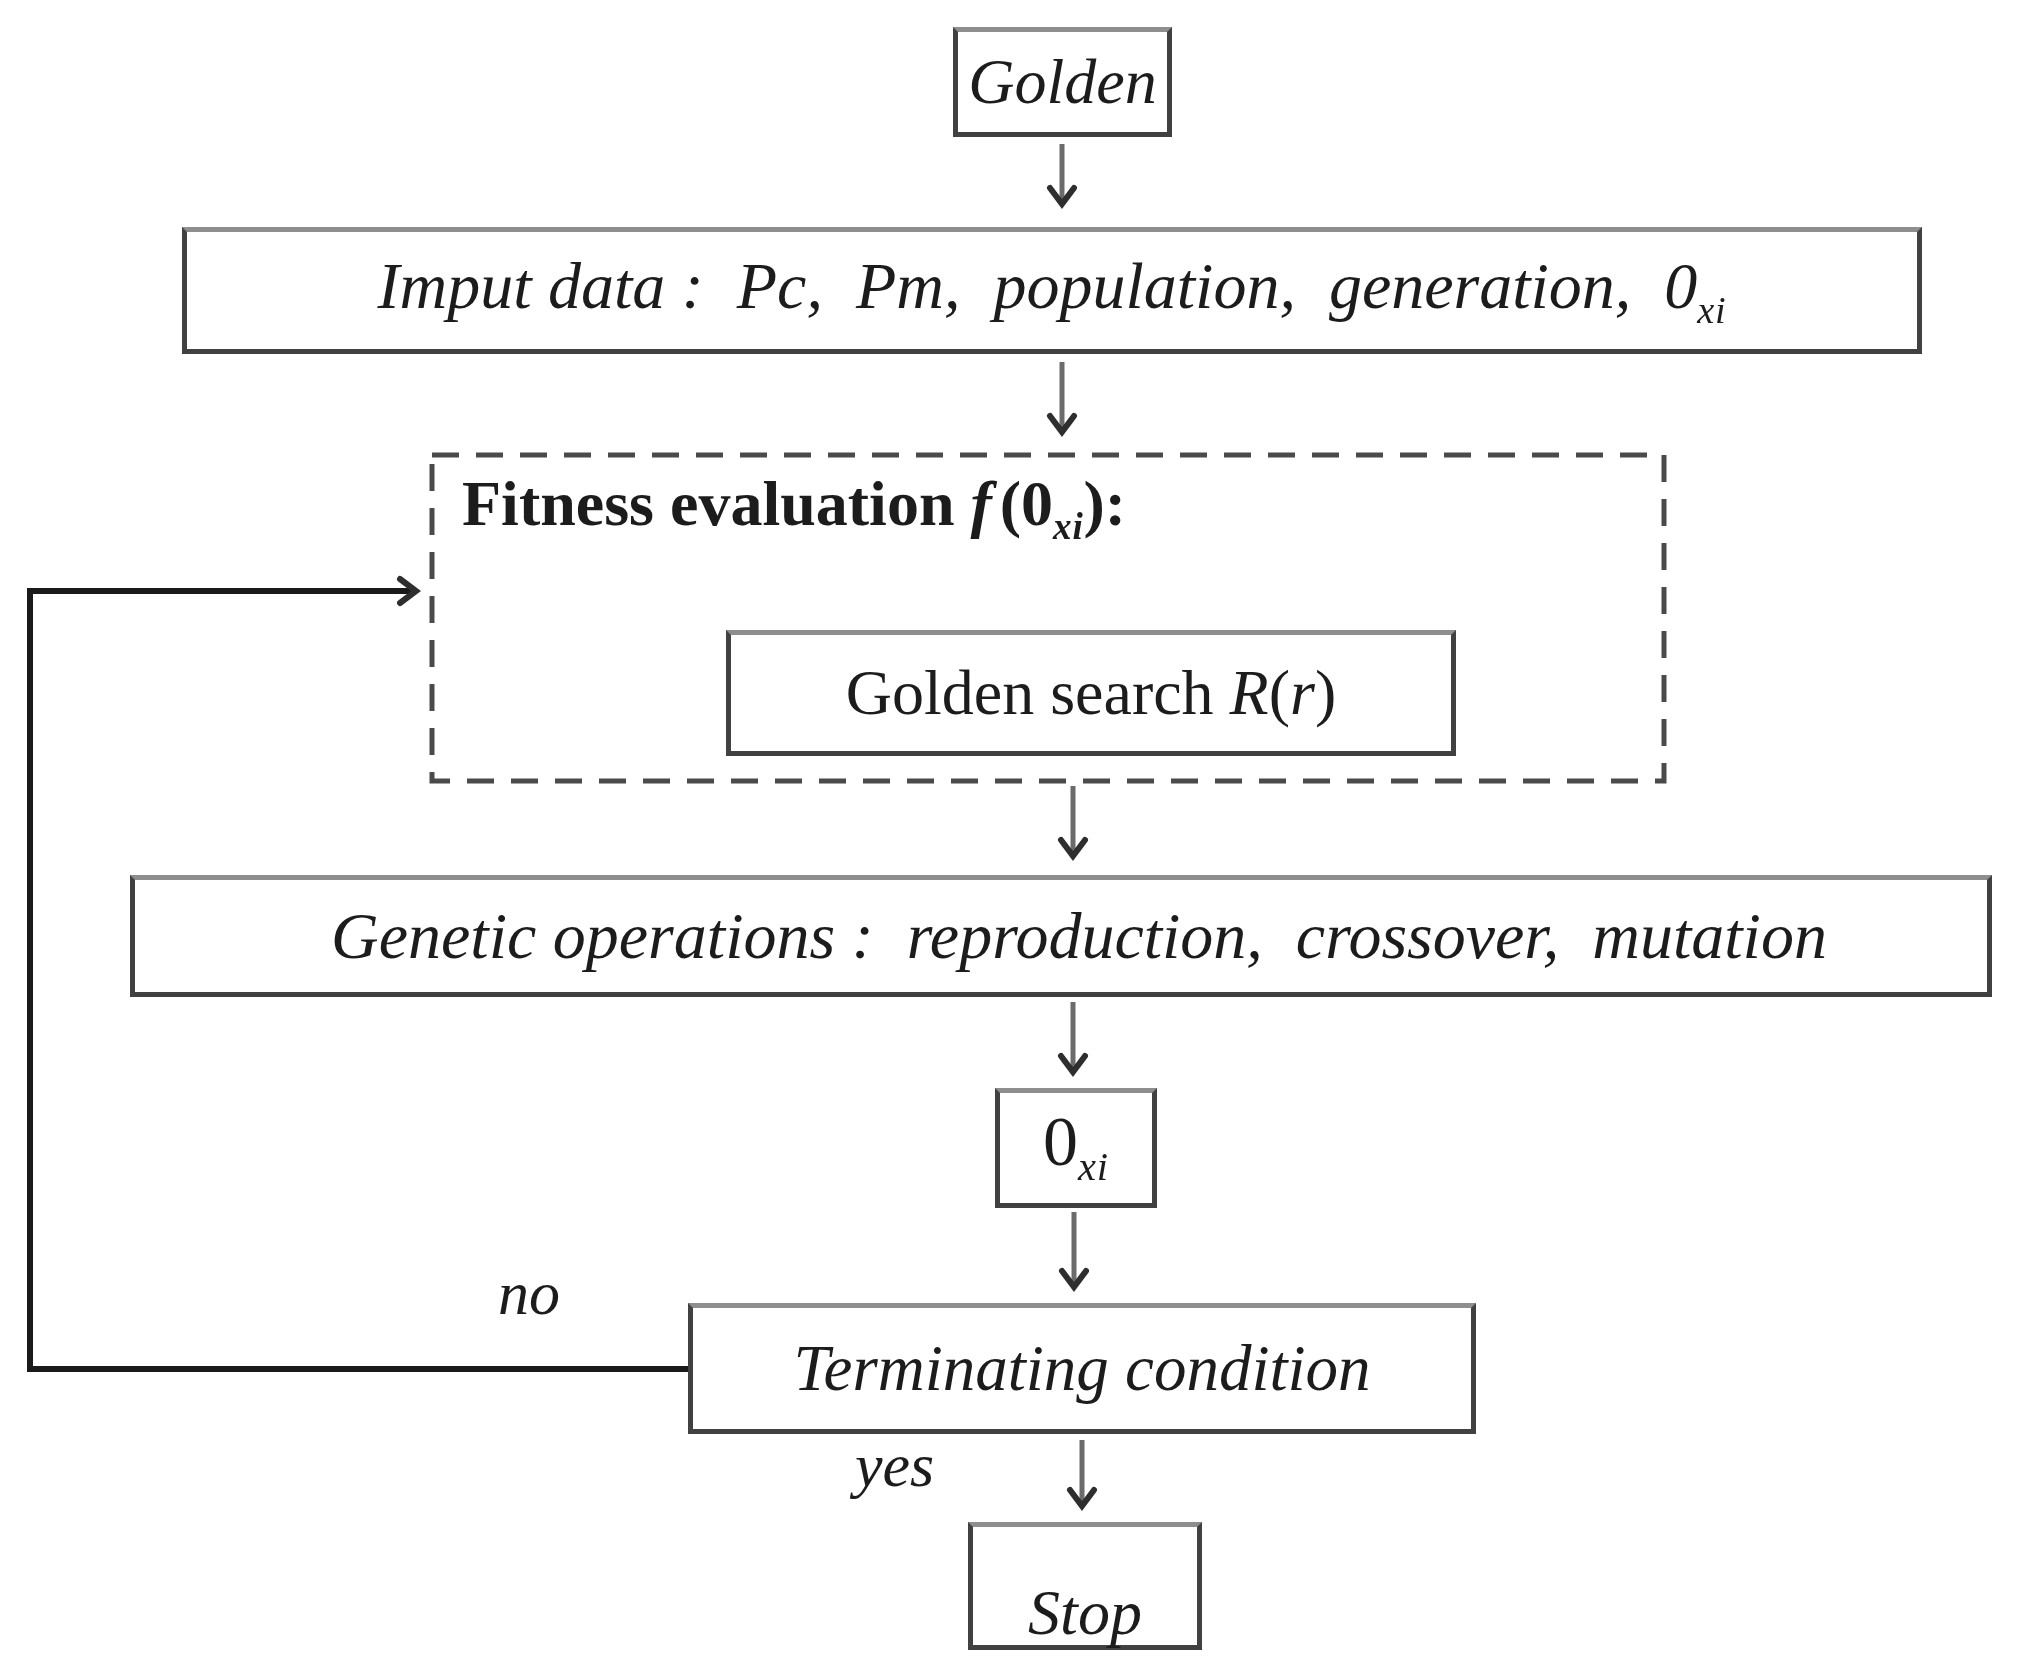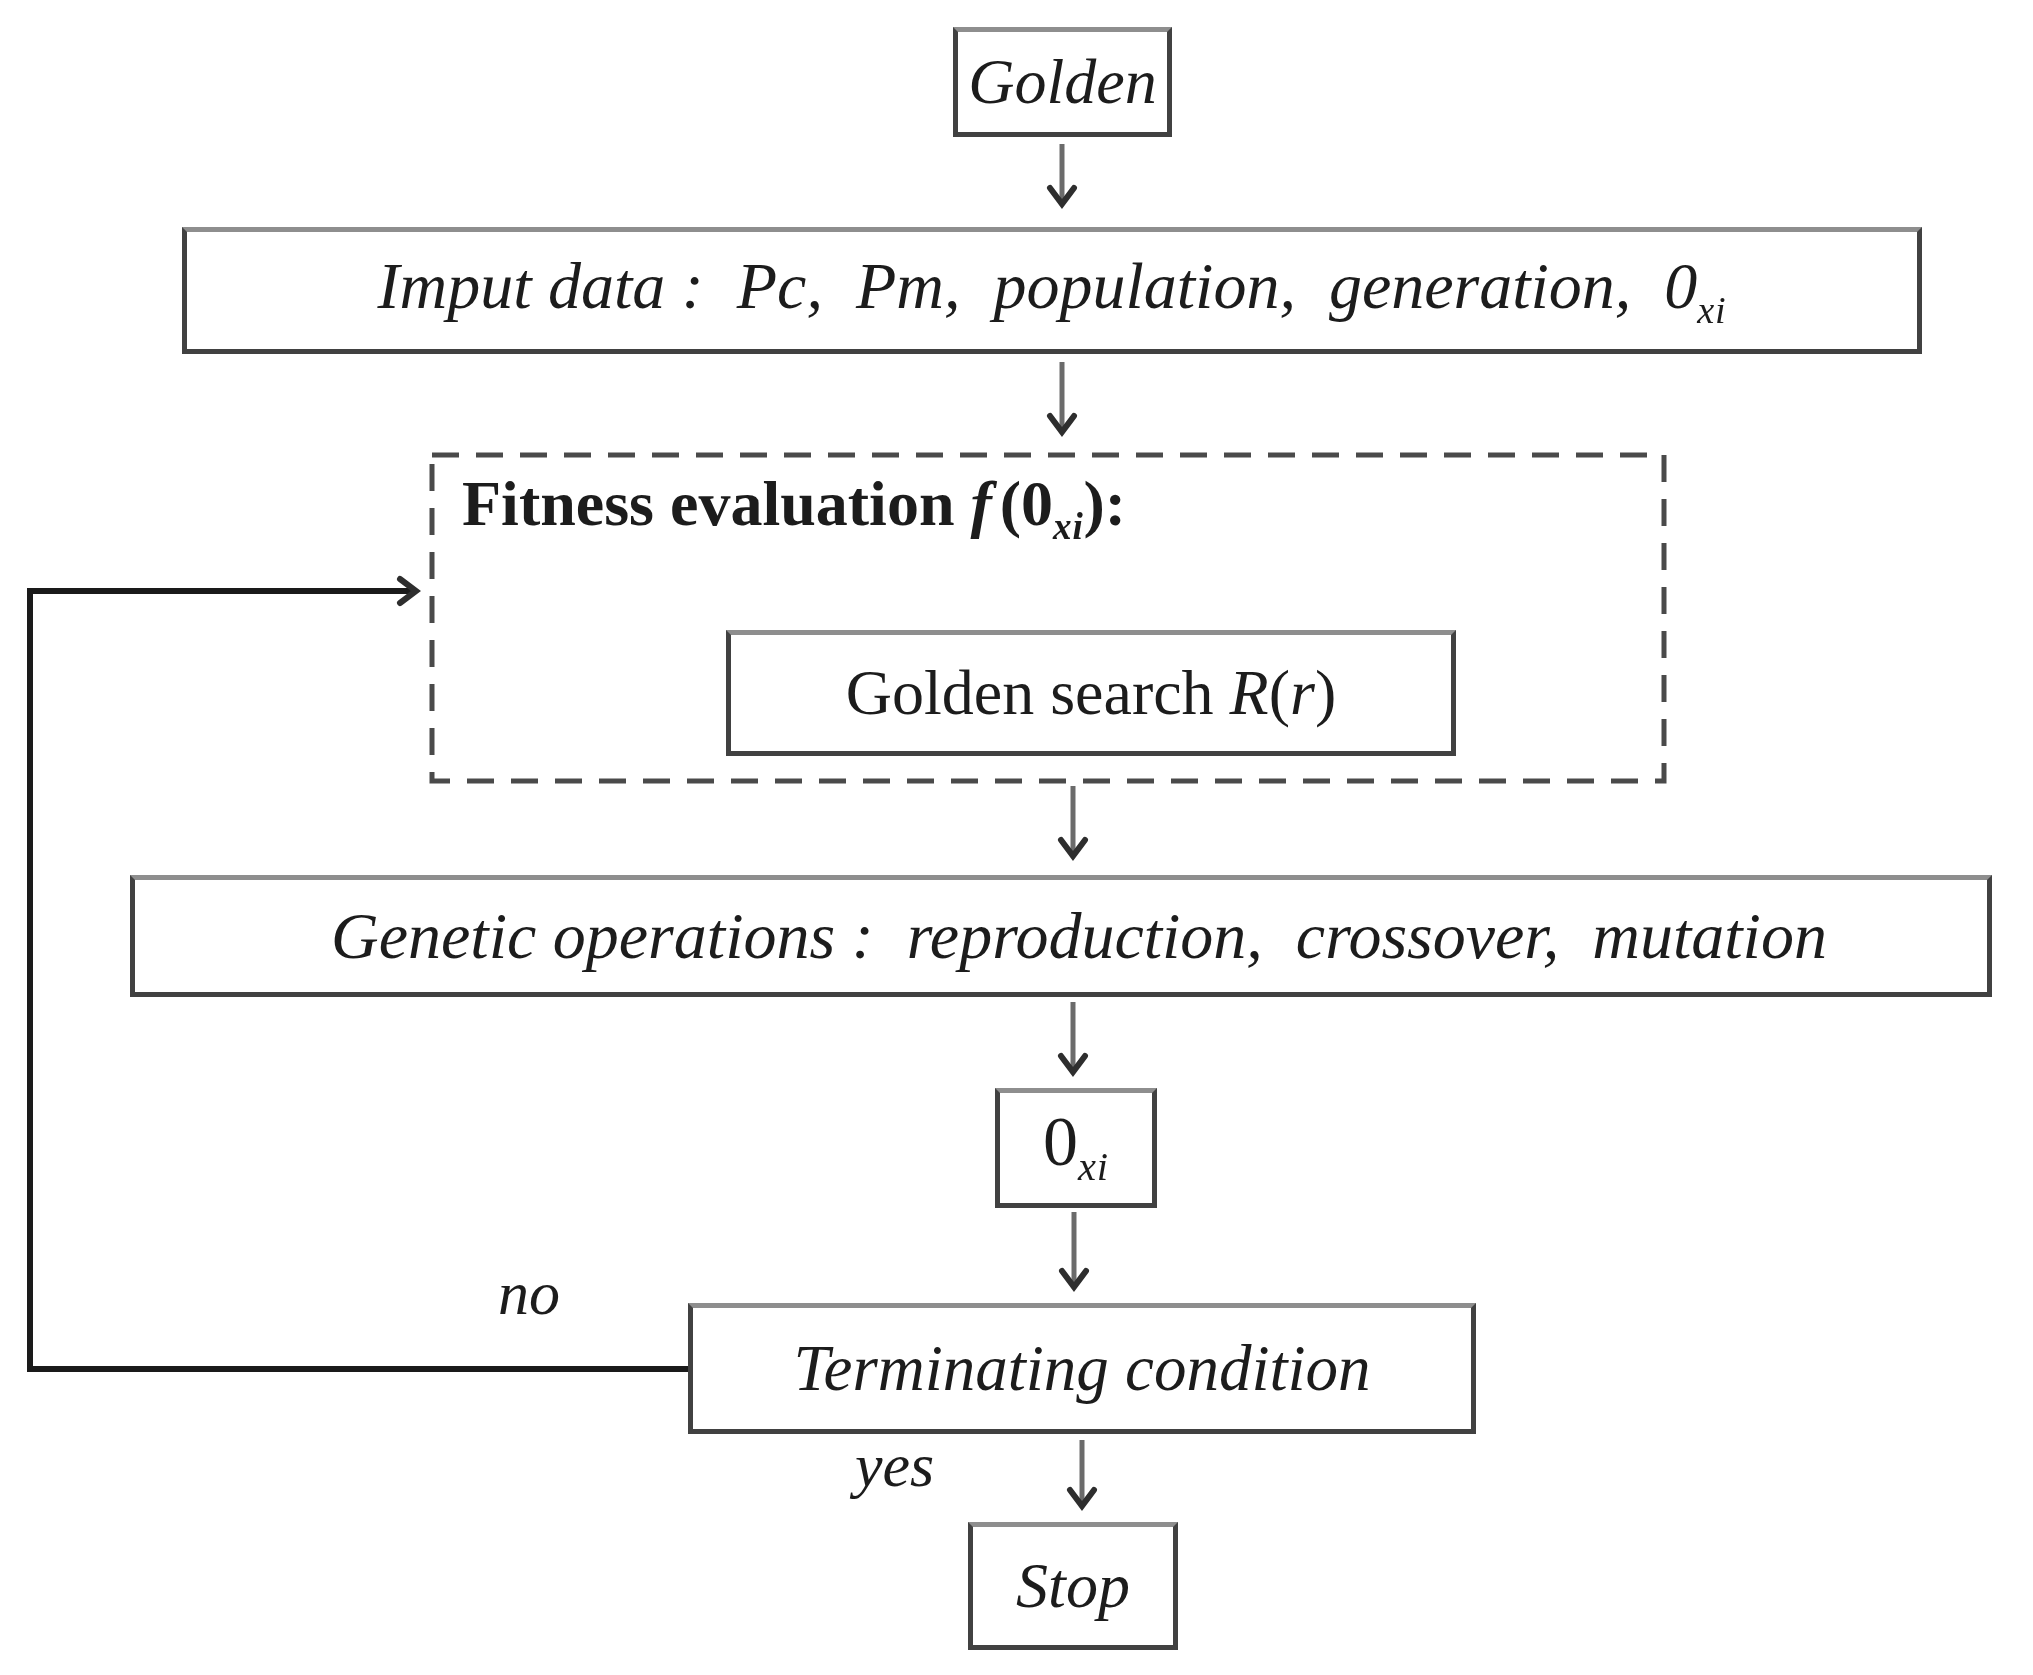--- a/index.html
+++ b/index.html
@@ -19,21 +19,21 @@
   .mathvar { font-style:italic; margin-right:8px; }
   .mathvar2 { font-style:italic; }
 
   .start-box  { left:953px;  top:27px;   width:219px;  height:110px; font-size:64px; font-style:italic; }
   .input-box  { left:170px;  top:227px;  width:1740px; height:127px; font-size:66px; font-style:italic;margin-left:12px; }
   .fitness-label { left:462px; top:472px; font-size:64px;font-weight:bold; }
   .golden-box { left:726px;  top:630px;  width:730px;  height:126px; font-size:64px; }
   .genetic-box{ left:130px;  top:875px;  width:1862px; height:122px; font-size:66px; font-style:italic;padding-left:36px; }
   .oxi-box    { left:995px;  top:1088px; width:162px;  height:120px; font-size:70px; }
   .term-box   { left:688px;  top:1303px; width:788px;  height:131px; font-size:65px; font-style:italic; }
-  .stop-box   { left:968px;  top:1522px; width:210px;  height:128px; font-size:64px; font-style:italic; }
+  .stop-box   { left:968px;  top:1522px; width:234px;  height:128px; font-size:64px; font-style:italic;align-items:flex-end; }
   .yes-label  { left:855px;  top:1434px; font-size:62px; font-style:italic; }
   .no-label   { left:498px;  top:1262px; font-size:62px; font-style:italic; }
 </style>
 </head>
 <body>
 
 <div class="canvas">
 
   <svg class="overlay" width="2033" height="1675" viewBox="0 0 2033 1675">
     <defs>

